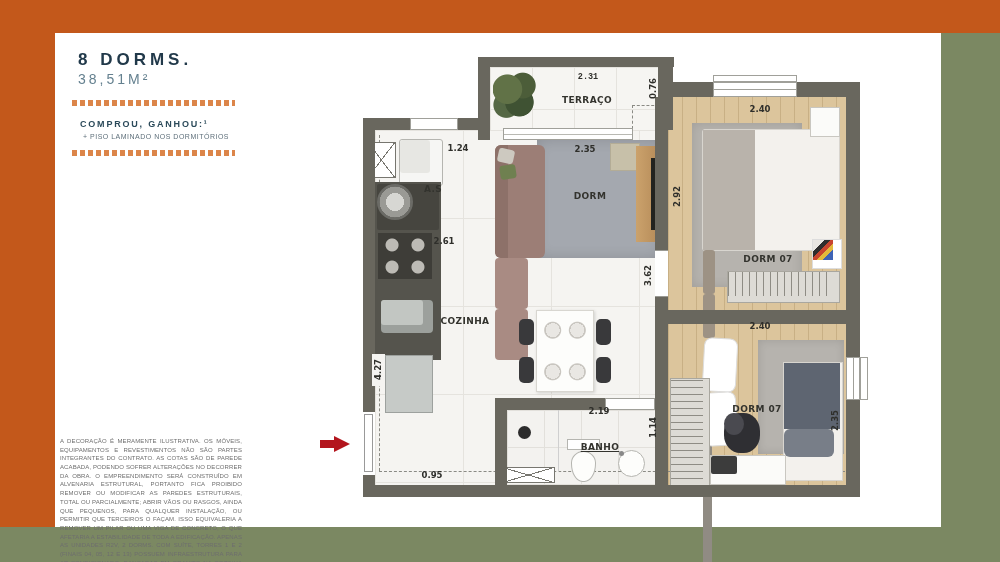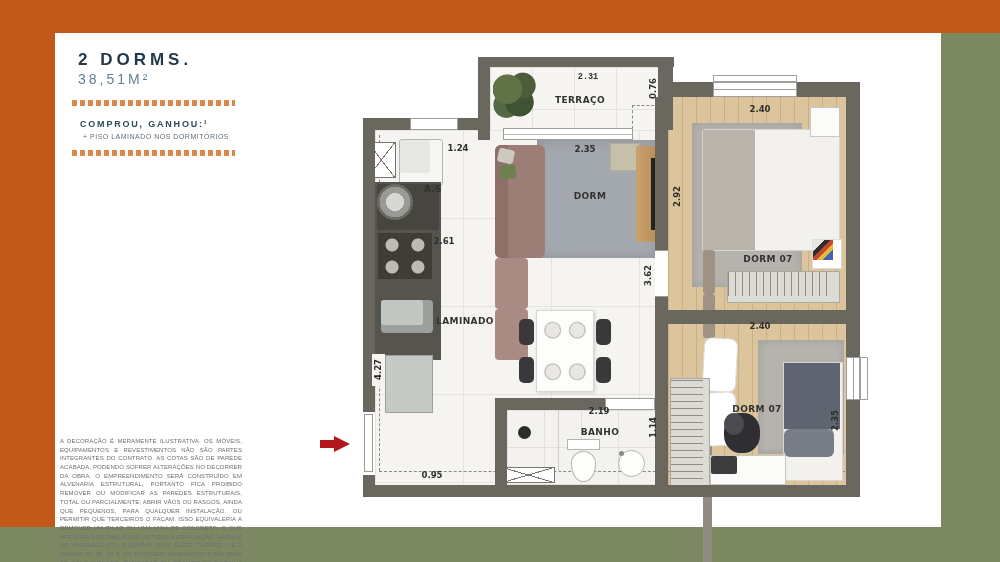--- a/index.html
+++ b/index.html
@@ -58,21 +58,21 @@
   .vdim{writing-mode:vertical-rl;transform:rotate(180deg);width:13px;height:32px;line-height:13px;}
 </style>
 </head>
 <body>
 
 <div class="abs bar-top"></div>
 <div class="abs bar-left"></div>
 <div class="abs col-right"></div>
 <div class="abs bar-bottom"></div>
 
-<div class="abs title">2 DORMS.</div>
+<div class="abs title">8 DORMS.</div>
 <div class="abs area">38,51M²</div>
 <div class="abs dashline dash1"></div>
 <div class="abs promo">COMPROU, GANHOU:¹</div>
 <div class="abs bullet"><span>+</span> <span>PISO LAMINADO NOS DORMITÓRIOS</span></div>
 <div class="abs dashline dash2"></div>
 <div class="abs disclaimer">A DECORAÇÃO É MERAMENTE ILUSTRATIVA. OS MÓVEIS, EQUIPAMENTOS E REVESTIMENTOS NÃO SÃO PARTES INTEGRANTES DO CONTRATO. AS COTAS SÃO DE PAREDE ACABADA, PODENDO SOFRER ALTERAÇÕES NO DECORRER DA OBRA. O EMPREENDIMENTO SERÁ CONSTRUÍDO EM ALVENARIA ESTRUTURAL, PORTANTO FICA PROIBIDO REMOVER OU MODIFICAR AS PAREDES ESTRUTURAIS, TOTAL OU PARCIALMENTE; ABRIR VÃOS OU RASGOS, AINDA QUE PEQUENOS, PARA QUALQUER INSTALAÇÃO, OU PERMITIR QUE TERCEIROS O FAÇAM. ISSO EQUIVALERIA A REMOVER UM PILAR OU UMA VIGA DE CONCRETO, O QUE AFETARIA A ESTABILIDADE DE TODA A EDIFICAÇÃO. APENAS AS UNIDADES R2V, 2 DORMS. COM SUÍTE, TORRES 1 E 2 (FINAIS 04, 05, 12 E 13) POSSUEM INFRAESTRUTURA PARA AR-CONDICIONADO. BANCADAS EM GRANITO NA COZINHA E NO BANHEIRO E PERSIANAS DE ENROLAR NOS DORMITÓRIOS. *CONFIRA O MEMORIAL DESCRITIVO DO CLIENTE PARA MAIS INFORMAÇÕES.</div>
 
 <div class="abs arrow"></div>
 
 <div class="abs plan">
@@ -195,38 +195,38 @@
     <div style="left:4px;top:86px;width:50px;height:28px;background:#787e88;border-radius:6px;"></div>
   </div>
   <div class="furn" style="left:352px;top:398px;width:76px;height:30px;background:#fbfbf9;border:1px solid #c9c7c1;box-sizing:border-box;">
     <div style="left:36px;top:5px;width:26px;height:18px;background:#3c3c3c;border-radius:2px;"></div>
   </div>
   <div class="furn" style="left:366px;top:356px;width:36px;height:40px;background:#2f2f33;border-radius:45%;">
     <div style="left:8px;top:9px;width:20px;height:22px;background:#4a4a50;border-radius:50%;"></div>
   </div>
 
   <div class="dim" style="left:200px;top:14px;width:60px;font-family:Liberation Mono, monospace;">2.31</div>
-  <div class="lbl" style="left:182px;top:37px;width:80px;">TERRAÇO</div>
+  <div class="lbl" style="left:189px;top:37px;width:80px;">TERRAÇO</div>
   <div class="dim vdim" style="left:289px;top:16px;">0.76</div>
 
   <div class="dim" style="left:197px;top:86px;width:60px;">2.35</div>
   <div class="lbl" style="left:202px;top:133px;width:60px;">DORM</div>
   <div class="dim vdim" style="left:313px;top:124px;">2.92</div>
   <div class="dim vdim" style="left:284px;top:203px;">3.62</div>
 
   <div class="dim" style="left:72px;top:85px;width:56px;">1.24</div>
   <div class="lbl" style="left:47px;top:126px;width:56px;">A.S</div>
   <div class="dim" style="left:58px;top:178px;width:56px;">2.61</div>
 
-  <div class="lbl" style="left:67px;top:258px;width:80px;">LAMINADO</div>
+  <div class="lbl" style="left:67px;top:258px;width:80px;">COZINHA</div>
   <div class="dim vdim" style="left:14px;top:297px;background:#f5f4f1;">4.27</div>
   <div class="dim" style="left:46px;top:412px;width:56px;">0.95</div>
 
   <div class="dim" style="left:211px;top:348px;width:60px;">2.19</div>
-  <div class="lbl" style="left:212px;top:369px;width:60px;">BANHO</div>
+  <div class="lbl" style="left:212px;top:384px;width:60px;text-decoration:underline;">BANHO</div>
   <div class="dim vdim" style="left:289px;top:355px;">1.14</div>
 
   <div class="dim" style="left:372px;top:46px;width:60px;">2.40</div>
   <div class="lbl" style="left:370px;top:196px;width:80px;">DORM 07</div>
 
   <div class="dim" style="left:372px;top:263px;width:60px;">2.40</div>
   <div class="lbl" style="left:359px;top:346px;width:80px;">DORM 07</div>
   <div class="dim vdim" style="left:471px;top:348px;">2.35</div>
 </div>
 

